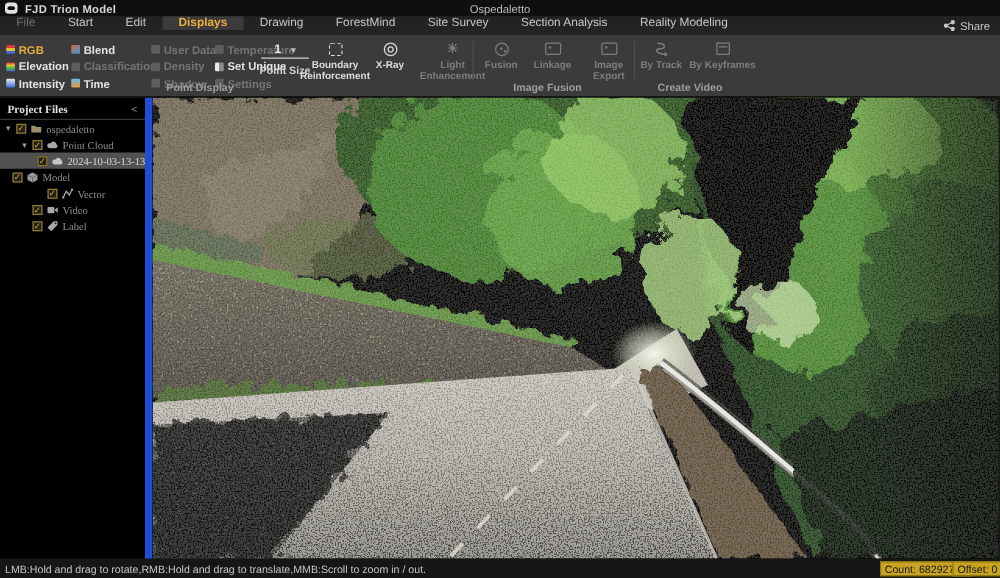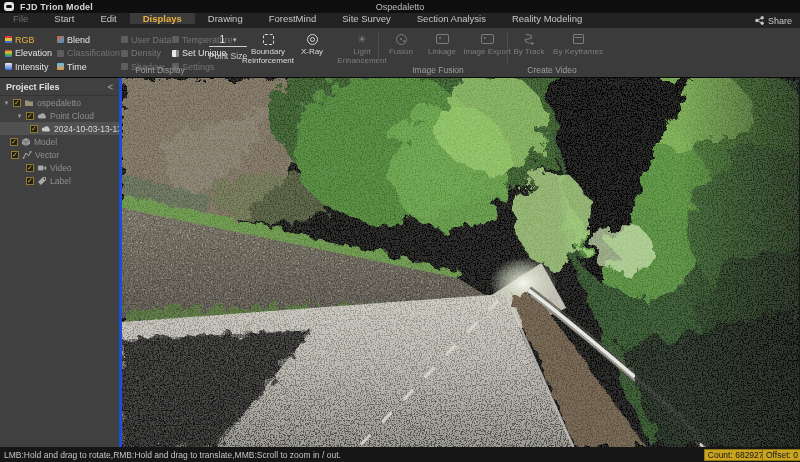--- a/index.html
+++ b/index.html
@@ -19,21 +19,21 @@
   
   .menubar { height:15px; background:#232323; display:flex; align-items:flex-start;
     font-size:9.5px; color:#c6c6c6; position:relative; }
   .menu-item { padding:0 13px; display:flex; align-items:center; cursor:default; }
   .menu-item.dim { color:#6e6e6e; }
   .menu-item.active { background:#3b3b3b; color:#e9b13c; font-weight:bold; }
   .share { position:absolute; right:8px; top:0; bottom:0; display:flex; align-items:center;
     gap:4px; color:#c9c9c9; font-size:9px; }
 
   
-  .ribbon { height:50px; background:#3b3b3b; position:relative; border-bottom:1px solid #0a0a0a; }
+  .ribbon { height:50px; background:#3b3b3b; position:relative; border-bottom:1px solid #0a0a0a;font-weight:bold; }
   .pd-grid { position:absolute; left:5px; top:5px; display:grid;
     grid-auto-flow:column; grid-template-rows:repeat(3,13.5px);
     grid-template-columns:50px 62px 49px 59px; column-gap:2px; }
   .pd-cell { display:flex; align-items:center; gap:3px; font-size:9px; color:#e4e4e4;
     white-space:nowrap; cursor:default; }
   .pd-cell.active { color:#e9b13c; }
   .pd-cell.disabled { color:#757575; }
   .mini { width:7px; height:7px; border-radius:1px; flex:none; }
   .ic-rgb { background:linear-gradient(180deg,#d93b3b 33%,#e0c23a 33% 66%,#3b6bd9 66%); }
   .ic-elev { background:linear-gradient(180deg,#d93b3b,#e0c23a,#46b24a,#3b6bd9); }
@@ -66,21 +66,21 @@
   .pic::after { content:""; position:absolute; left:2px; top:2px; width:2px; height:2px;
     border-radius:50%; background:#7d7d7d; }
   .cal { width:11px; height:10px; border:1px solid #7d7d7d; border-radius:1px; position:relative; }
   .cal::after { content:""; position:absolute; left:1px; right:1px; top:2px; height:1px; background:#7d7d7d; }
 
   .sep { position:absolute; top:5px; bottom:14px; width:1px; background:#4e4e4e; }
   .grouplabel { position:absolute; bottom:2px; font-size:8.5px; color:#9e9e9e; text-align:center; }
 
   
   .main { display:flex; height:369px; }
-  .sidebar { width:122px; background:#404040; border-right:3px solid #1d4ed8; font-size:8.5px; }
+  .sidebar { width:122px; background:#000000; border-right:6px solid #1d4ed8; font-size:8.5px;font-family:Liberation Serif, serif; }
   .sb-header { height:18px; display:flex; align-items:center; justify-content:space-between;
     padding:0 6px; color:#e0e0e0; font-weight:bold; font-size:9px; border-bottom:1px solid #353535; }
   .sb-collapse { color:#9a9a9a; font-size:9px; cursor:default; }
   .trow { height:13px; display:flex; align-items:center; gap:3px; color:#8f8f8f;
     white-space:nowrap; overflow:hidden; cursor:default; }
   .trow.sel { background:#515151; color:#d8d8d8; }
   .tw { width:7px; font-size:7px; color:#9a9a9a; flex:none; text-align:center; }
   .cb { width:8px; height:8px; border:1px solid #8f7a2e; background:#21201a; color:#d2aa38;
     font-size:7px; line-height:6px; text-align:center; flex:none; }
   .ticon { width:10px; height:10px; flex:none; display:flex; align-items:center; }
@@ -305,21 +305,21 @@
       <span class="cb">✓</span>
       <span class="ticon">
           <svg viewBox="0 0 10 10">
             <path d="M5 1 L9 3 V7 L5 9 L1 7 V3 Z" fill="#9a9a9a"></path>
             <path d="M1 3 L5 5 L9 3 M5 5 V9" stroke="#5a5a5a" stroke-width=".7" fill="none"></path>
           </svg>
         </span>
       <span>Model</span>
     </div>
 
-    <div class="trow" style="padding-left:1px">
+    <div class="trow" style="padding-left:28px">
       <span class="tw"></span>
       <span class="cb">✓</span>
       <span class="ticon">
           <svg viewBox="0 0 10 10">
             <path d="M1.5 8 L4 3 L6.5 6 L8.5 1.8" stroke="#a8a8a8" stroke-width="1" fill="none"></path>
             <rect x="0.8" y="7.2" width="1.6" height="1.6" fill="#a8a8a8"></rect>
             <rect x="7.8" y="1" width="1.6" height="1.6" fill="#a8a8a8"></rect>
           </svg>
         </span>
       <span>Vector</span>

